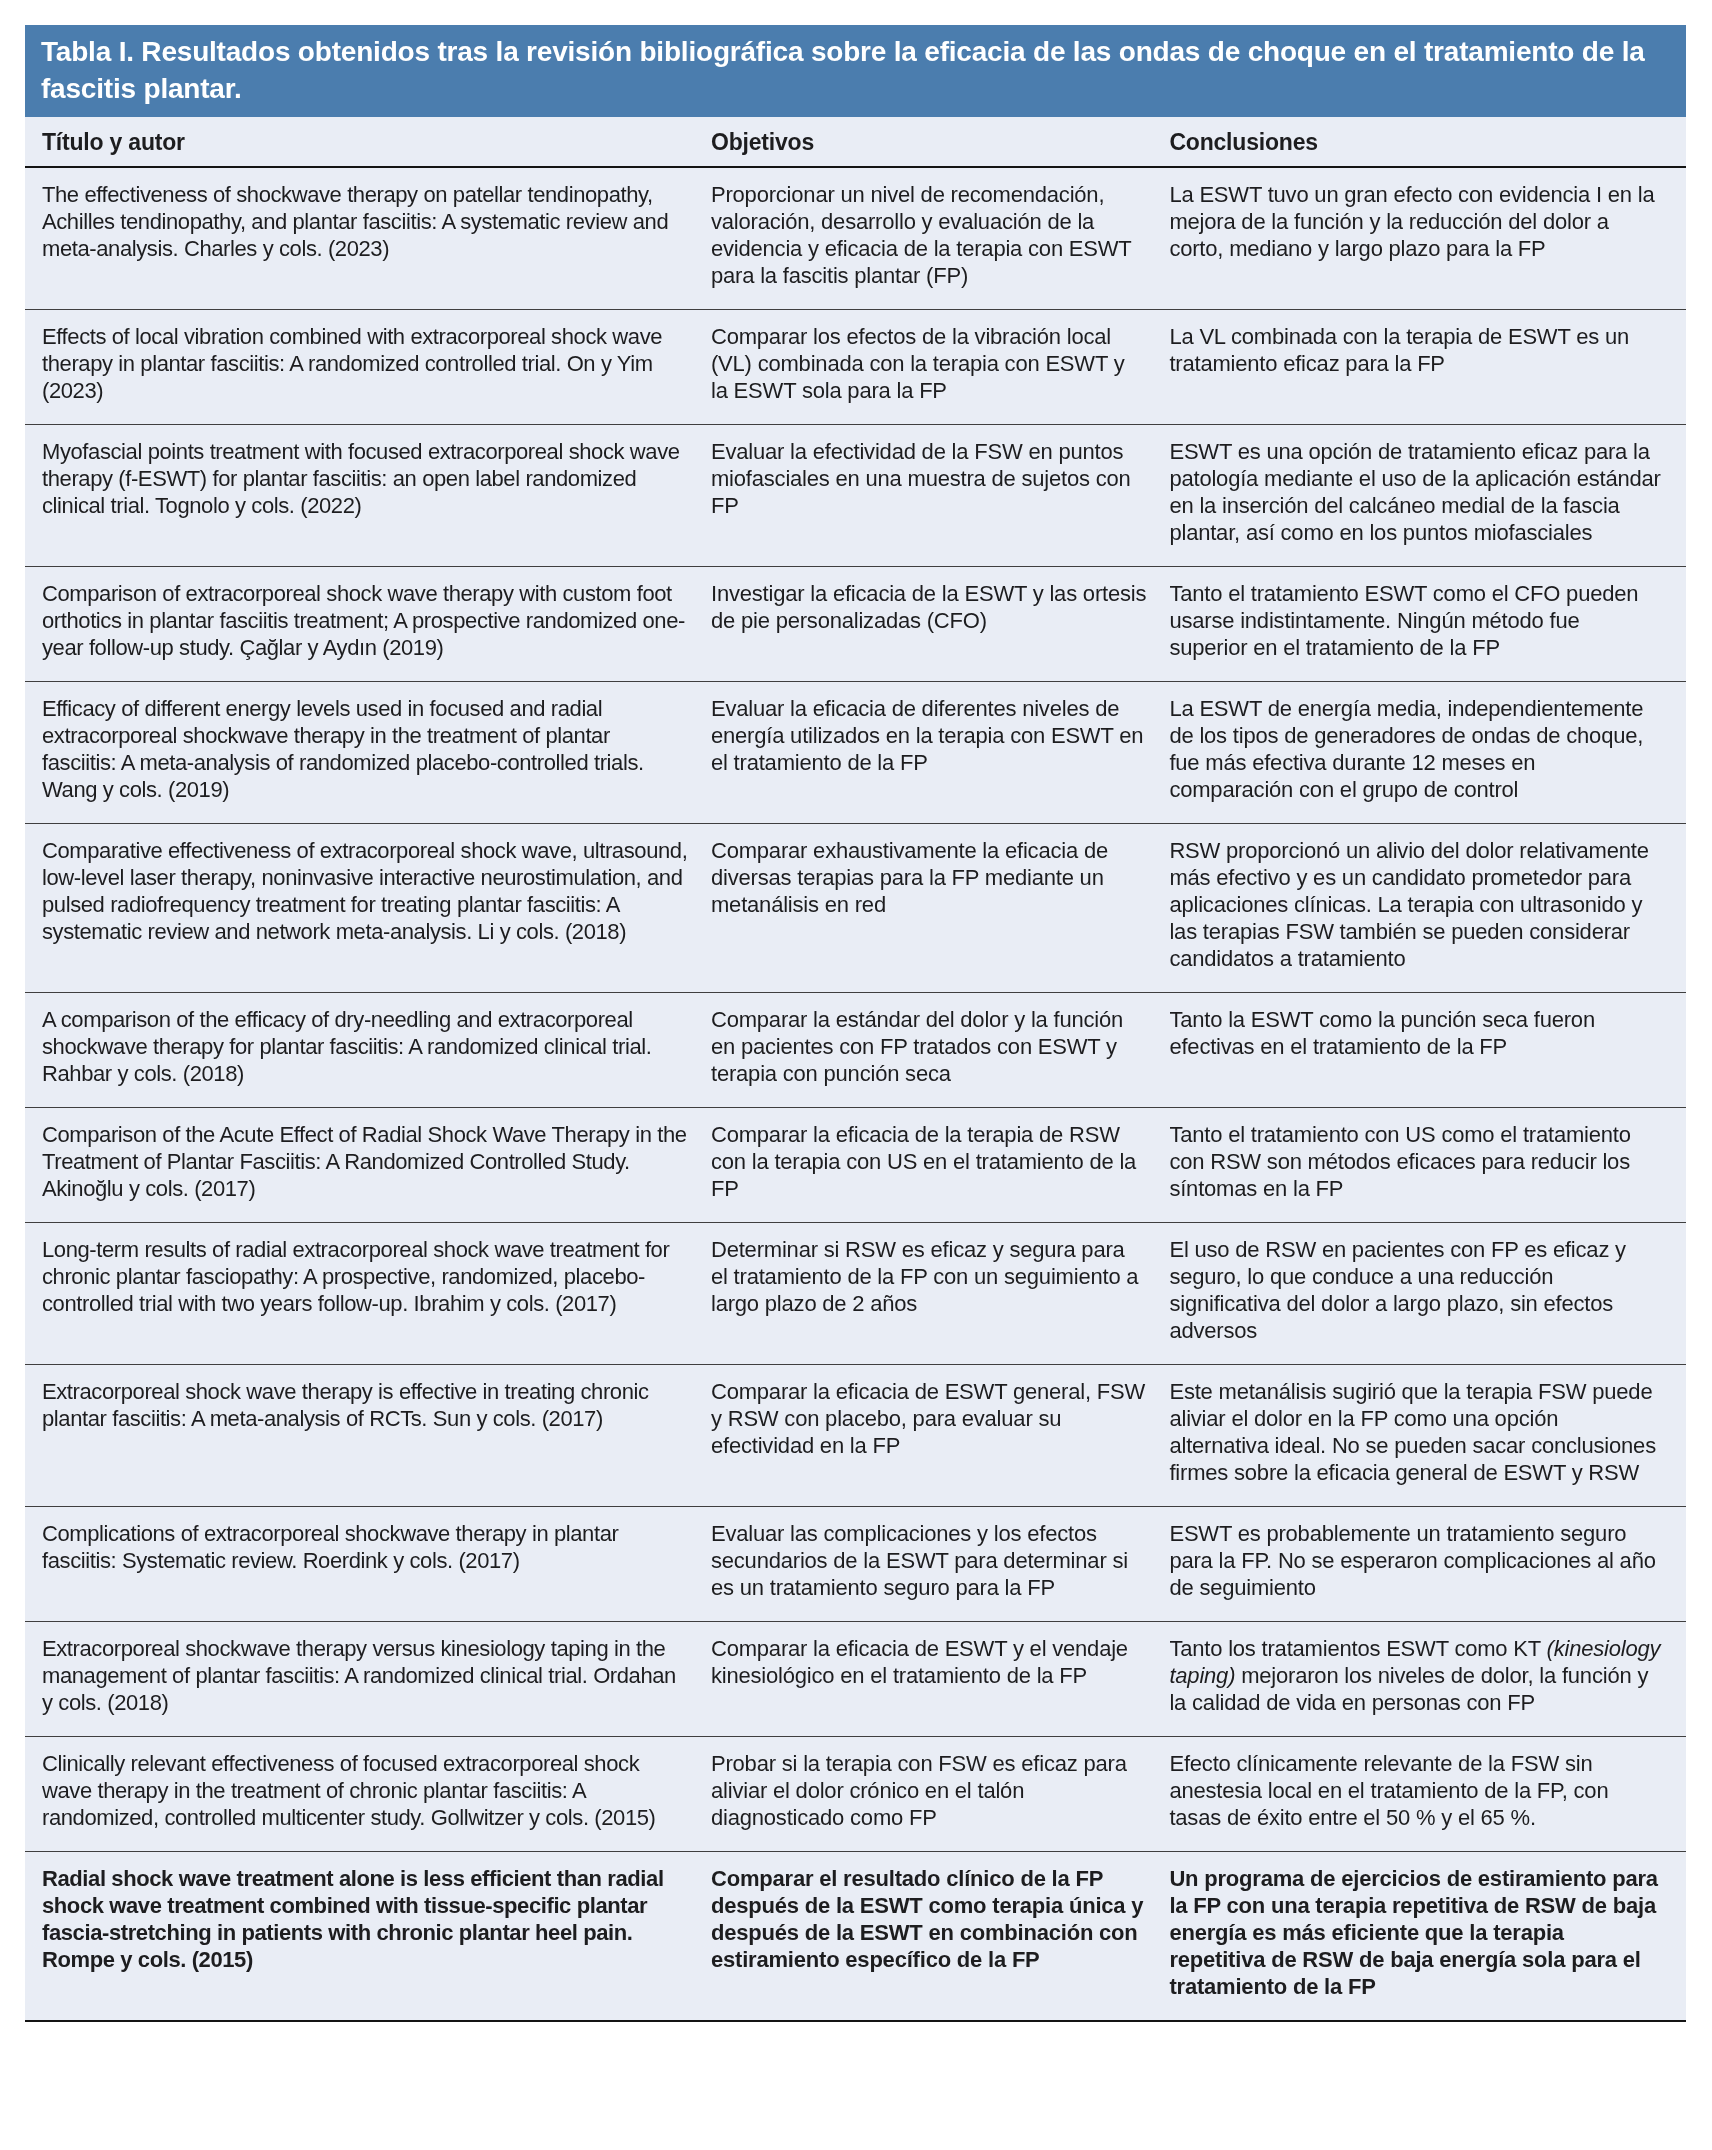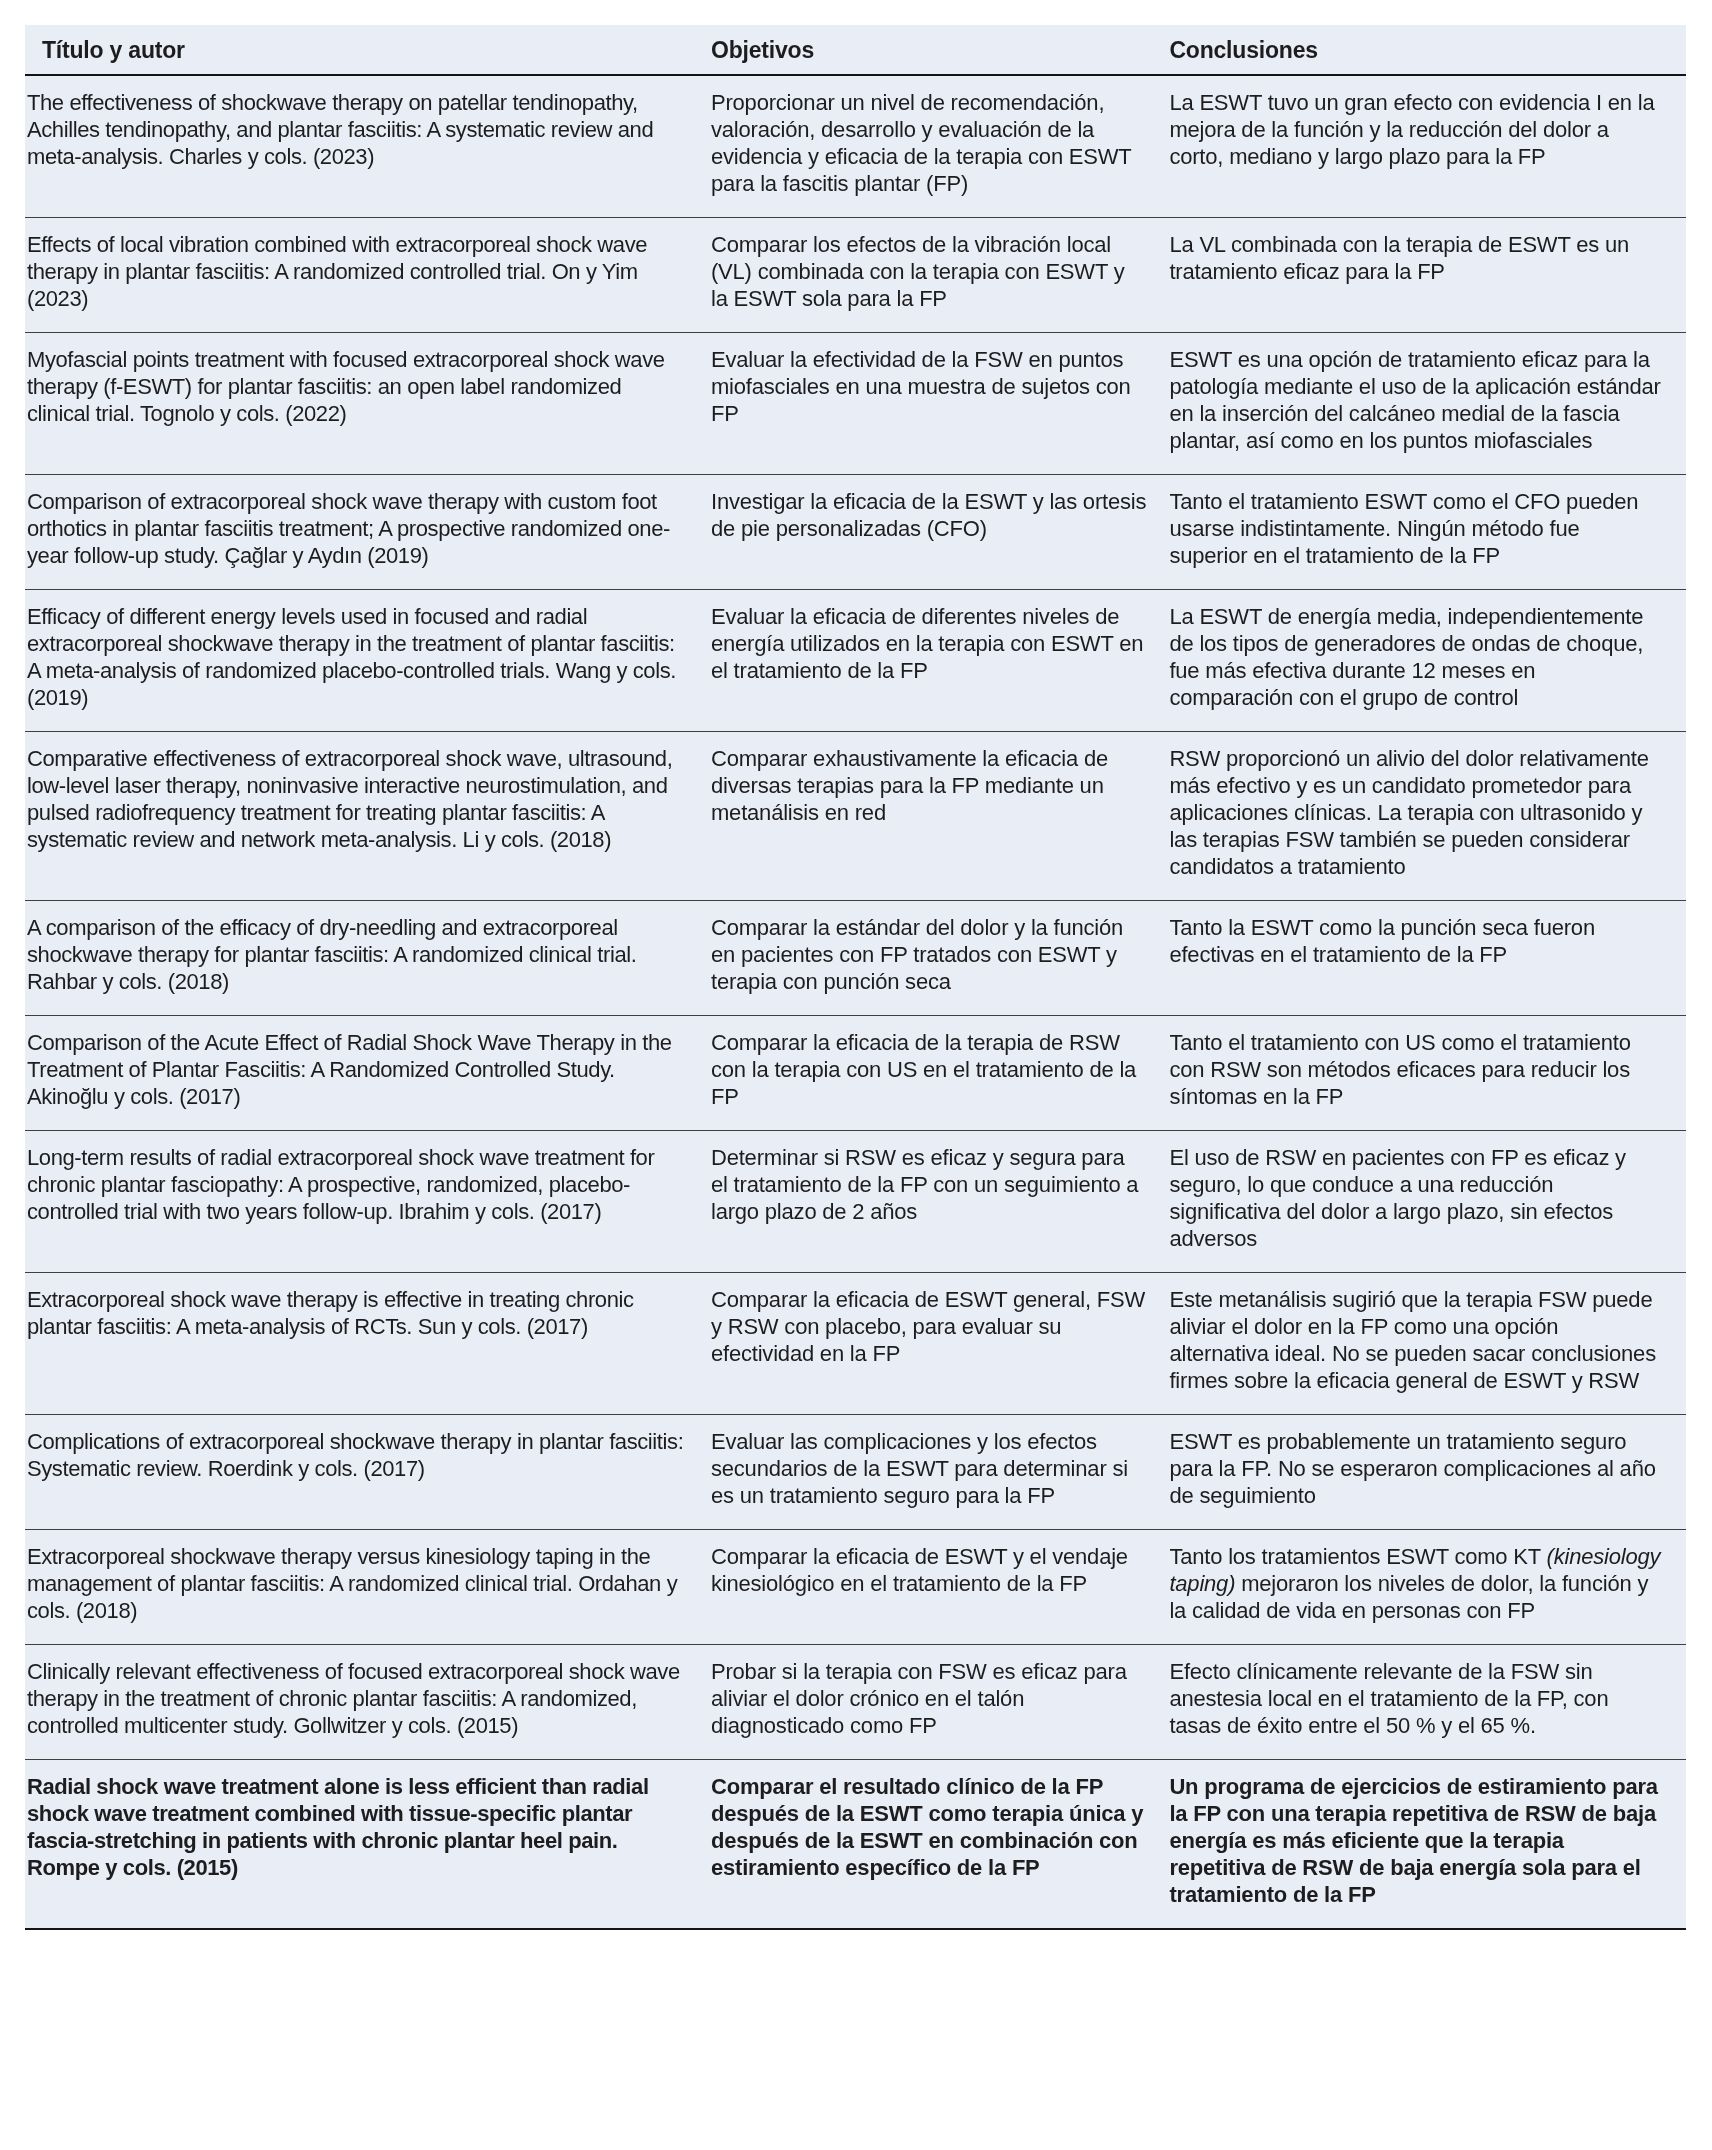--- a/index.html
+++ b/index.html
@@ -38,28 +38,29 @@
     border-bottom:2.3px solid var(--strong-line);
   }
   thead th:first-child{padding-left:17px;}
   tbody td{
     background:var(--row-bg);
     vertical-align:top;
     font-size:22px;line-height:27px;letter-spacing:-0.2px;
     padding:13px 23px 20px 0;
     border-bottom:1.5px solid var(--divider);
   }
-  tbody td:first-child{padding-left:2px;letter-spacing:-0.4px;}
+  tbody td:first-child{padding-left:17px;letter-spacing:-0.4px;}
   tbody tr:last-child td{border-bottom:2.3px solid var(--strong-line);font-weight:bold;}
   .it{font-style:italic;}
 </style>
 </head>
 <body>
 
 <div class="table-wrap">
+  <div class="title-band">Tabla I. Resultados obtenidos tras la revisión bibliográfica sobre la eficacia de las ondas de choque en el tratamiento de la fascitis plantar.</div>
   <table>
     <colgroup>
       <col class="c1">
         <col class="c2">
         <col class="c3">
     </colgroup>
     <thead>
       <tr>
         <th>Título y autor</th>
         <th>Objetivos</th>

